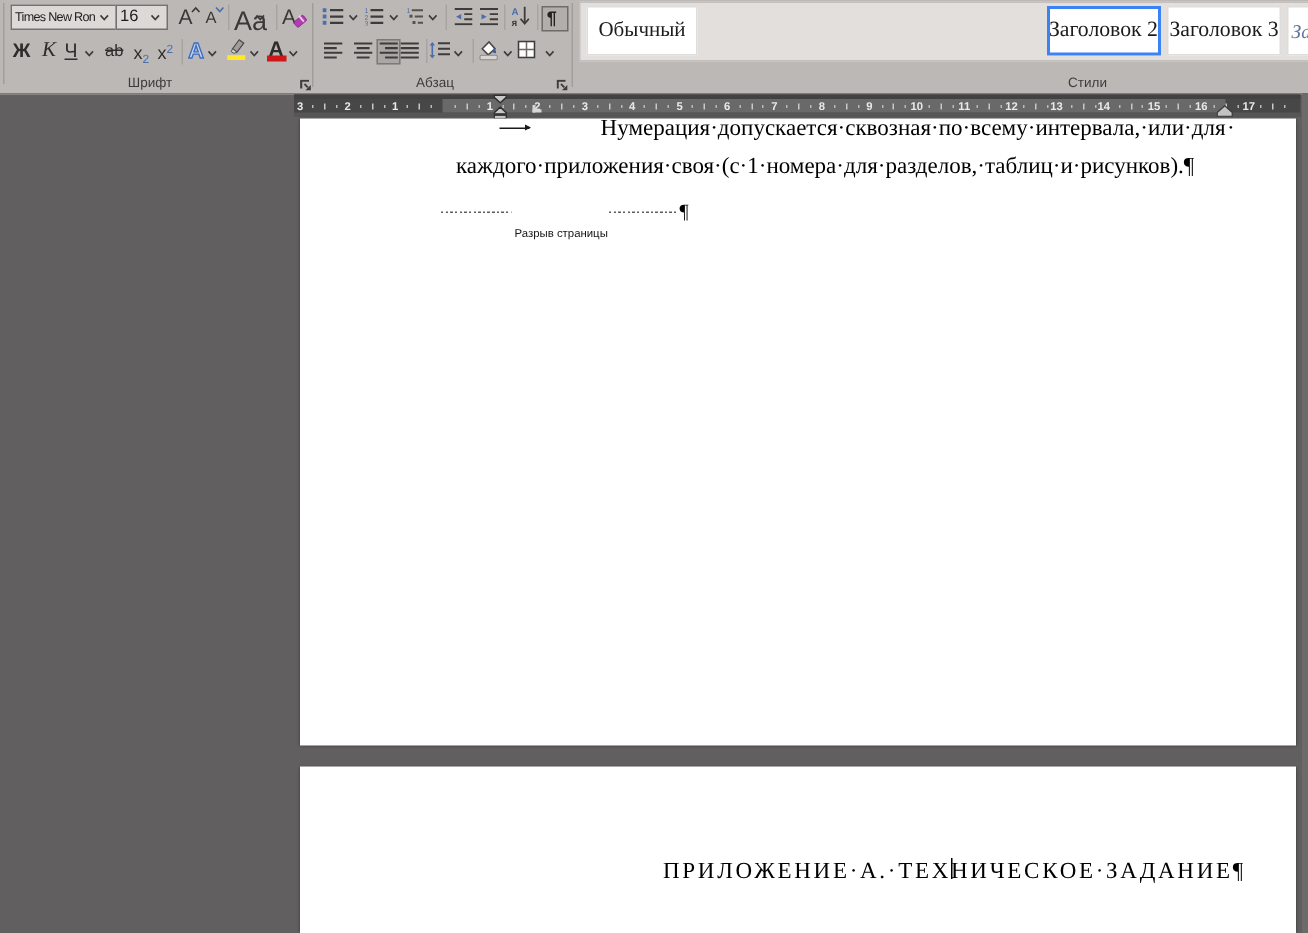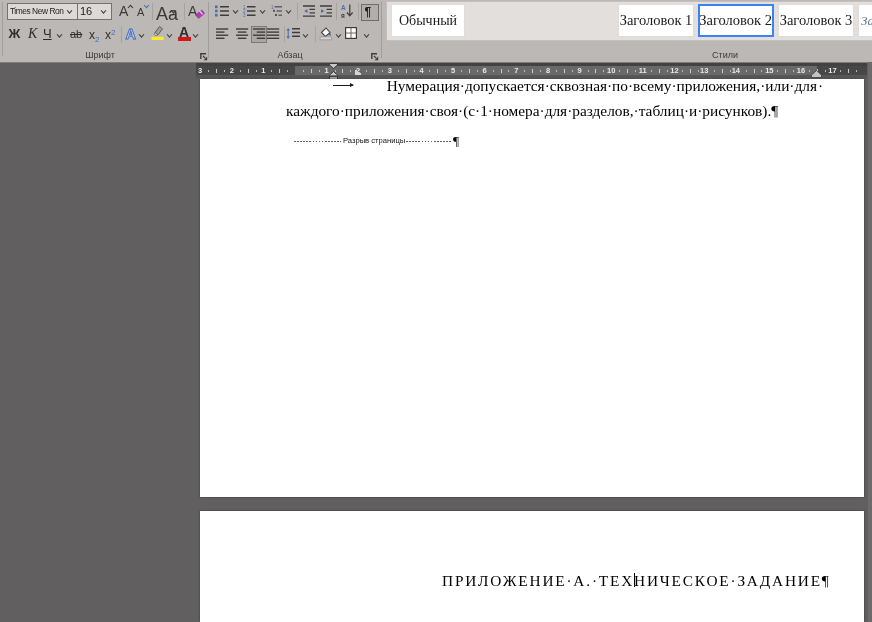--- a/index.html
+++ b/index.html
@@ -185,23 +185,20 @@
     <div class="glabel" style="left:250px;width:80px">Абзац</div>
     <svg class="abs" style="left:371px;top:53px" width="8" height="8" viewBox="0 0 8 8">
       <path d="M0.8 6 V0.8 H6" fill="none" stroke="#3f3d3b" stroke-width="1.4"></path>
       <path d="M3 3 L5.2 5.2" stroke="#3f3d3b" stroke-width="1.2"></path>
       <path d="M7.2 3.6 V7.2 H3.6 Z" fill="#3f3d3b"></path>
     </svg>
     <div class="abs" style="left:381px;top:2px;width:1px;height:56px;background:#a19d9a"></div>
     <div class="abs" style="left:386px;top:1px;width:486px;height:40px;background:#e2dfdd;border:1px solid #c2bfbc;border-right:none;box-sizing:border-box"></div>
     <div class="abs" style="left:391px;top:4px;width:74px;height:33px;background:#fff;border:1px solid #dfdddb;box-sizing:border-box;display:flex;align-items:center;justify-content:center;overflow:hidden">
       <span class="serif" style="font-size:14px;color:#1c1c1c;white-space:nowrap">Обычный</span>
-    </div>
-    <div class="abs" style="left:618px;top:4px;width:76px;height:33px;background:#fff;border:1px solid #dfdddb;box-sizing:border-box;display:flex;align-items:center;justify-content:center;overflow:hidden">
-      <span class="serif" style="font-size:14.5px;color:#1c1c1c;white-space:nowrap">Заголовок 1</span>
     </div>
     <div class="abs" style="left:698px;top:4px;width:76px;height:33px;background:#fff;border:2px solid #3b82f6;box-sizing:border-box;display:flex;align-items:center;justify-content:flex-end;overflow:hidden">
       <span class="serif" style="font-size:14.5px;color:#1c1c1c;white-space:nowrap">Заголовок 2</span>
     </div>
     <div class="abs" style="left:778px;top:4px;width:76px;height:33px;background:#fff;border:1px solid #dfdddb;box-sizing:border-box;display:flex;align-items:center;justify-content:center;overflow:hidden">
       <span class="serif" style="font-size:14.5px;color:#1c1c1c;white-space:nowrap">Заголовок 3</span>
     </div>
     <div class="abs" style="left:858px;top:4px;width:60px;height:33px;background:#fff;border:1px solid #dfdddb;box-sizing:border-box;display:flex;align-items:center;justify-content:flex-start;overflow:hidden">
       <span class="serif" style="font-size:13px;font-style:italic;color:#64789c;padding-left:2px;white-space:nowrap">Заголовок 4</span>
     </div>
@@ -304,21 +301,21 @@
 <svg class="abs" style="left:811.1px;top:70px" width="11" height="8" viewBox="0 0 11 8">
     <path d="M0.5 5 L5.5 0.5 L10.5 5 V7.5 H0.5 Z" fill="#c2c2c2" stroke="#3a3a3a" stroke-width="0.8"></path>
   </svg>
 <div class="abs" style="left:868px;top:62px;width:4px;height:560px;background:#6c6a6a"></div>
 <div class="pg" style="top:79px;height:417.5px"></div>
 <div class="pg" style="top:510.5px;height:111.5px"></div>
 <div class="abs" style="left:333px;top:84px;width:21px;height:3px">
     <div class="abs" style="left:0;top:1.4px;width:20px;height:1px;background:#1a1a1a"></div>
     <div class="abs" style="left:17px;top:-0.8px;width:0;height:0;border-left:4px solid #1a1a1a;border-top:2.6px solid transparent;border-bottom:2.6px solid transparent"></div>
   </div>
-<div class="docline" style="left:356px;top:75.7px;width:461px;display:flex;justify-content:flex-end"><span>Нумерация·</span><span>допускается·</span><span>сквозная·</span><span>по·</span><span>всему·</span><span>приложения,·</span><span>или·</span><span>для</span></div>
+<div class="docline" style="left:356px;top:75.7px;width:461px;display:flex;justify-content:flex-end"><span>Нумерация·</span><span>допускается·</span><span>сквозная·</span><span>по·</span><span>всему·</span><span>интервала,·</span><span>или·</span><span>для</span></div>
 <div class="docline" style="left:818px;top:75.7px">·</div>
-<div class="docline" style="left:286px;top:100.5px">каждого·приложения·своя·(с·1·номера·для·разделов,·таблиц·и·рисунков).¶</div>
+<div class="docline" style="left:304px;top:100.5px">каждого·приложения·своя·(с·1·номера·для·разделов,·таблиц·и·рисунков).¶</div>
 <div class="abs" style="left:294px;top:135px;width:170px;height:14px">
     <div class="abs" style="left:0;top:5.8px;width:47px;height:1px;background:repeating-linear-gradient(90deg,#5e5e5e 0 1.6px,transparent 1.6px 3.1px)"></div>
-    <div class="abs" style="left:49px;top:1px;font-size:7.6px;color:#161616;line-height:10px">Разрыв страницы</div>
+    <div class="abs" style="left:49px;top:16px;font-size:7.6px;color:#161616;line-height:10px">Разрыв страницы</div>
     <div class="abs" style="left:112px;top:5.8px;width:46px;height:1px;background:repeating-linear-gradient(90deg,#5e5e5e 0 1.6px,transparent 1.6px 3.1px)"></div>
     <div class="abs serif" style="left:159px;top:-2px;font-size:13.5px;line-height:15px">¶</div>
   </div>
 <div class="docline" style="left:442px;top:570.6px;letter-spacing:1.8px">ПРИЛОЖЕНИЕ·А.·ТЕХ<span style="display:inline-block;width:1px;height:14px;background:#000;vertical-align:-1.5px;margin:0 -0.5px"></span>НИЧЕСКОЕ·ЗАДАНИЕ¶</div>
 </body></html>

